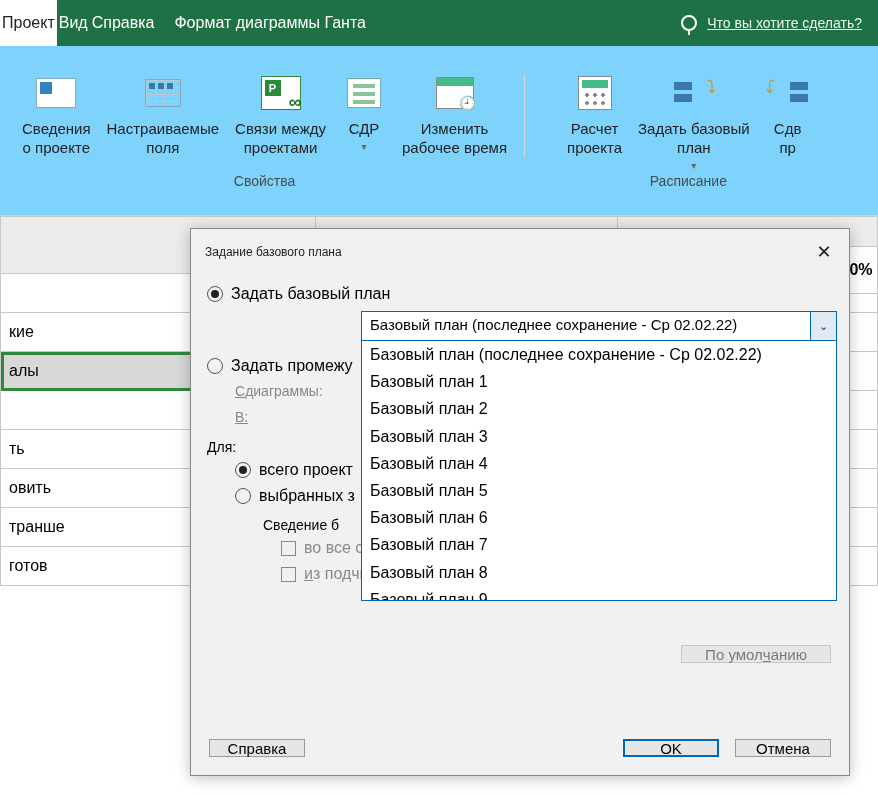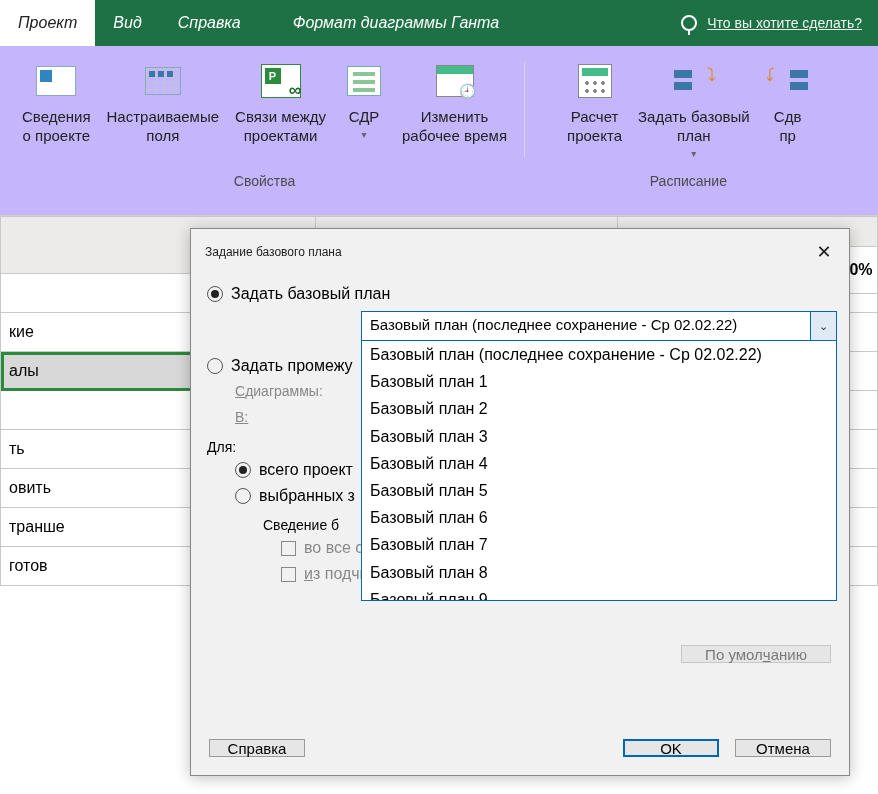--- a/index.html
+++ b/index.html
@@ -1,27 +1,27 @@
 <!DOCTYPE html>
 <html><head>
 <meta charset="utf-8">
 <style>
   * { box-sizing: border-box; margin: 0; padding: 0; font-family: "Segoe UI", Arial, sans-serif; }
   body { width: 878px; height: 794px; background: #fff; overflow: hidden; position: relative; font-size: 14px; }
 
   
   .tab-strip { display: flex; align-items: stretch; background: #1e7145; height: 46px; }
-  .tab { padding: 0 18px; display: flex; align-items: center; color: #fff; font-size: 16px; font-style: italic; }
+  .tab { padding: 0 2px; display: flex; align-items: center; color: #fff; font-size: 16px; }
   .tab.active { background: #fff; color: #222; border-top: 0; }
   .tell-me { margin-left: auto; display: flex; align-items: center; color: #ecf6ef; padding: 0 16px; text-decoration: underline; }
   .bulb { width: 16px; height: 16px; border: 2px solid #fff; border-radius: 50%; margin-right: 10px; position: relative; }
   .bulb::after { content:""; position:absolute; width:2px; height:5px; background:#fff; bottom:-6px; left:5px; }
 
   
-  .ribbon { display:flex; background:#c4b5fd; border-bottom:1px solid #d0d0d0; height:170px; padding:6px 4px 24px 4px; position:relative; gap:0; }
+  .ribbon { display:flex; background:#7dd3fc; border-bottom:1px solid #d0d0d0; height:170px; padding:18px 4px 24px 4px; position:relative; gap:0; }
   .group { display:flex; align-items:flex-start; padding:6px 10px 0 10px; position:relative; }
   .group .sep { position:absolute; right:0; top:10px; bottom:34px; width:1px; background:#d6d6d6; }
   .group-label { position:absolute; bottom:2px; left:0; right:0; text-align:center; color:#4b4b4b; font-size:14px; }
 
   .btn { display:flex; flex-direction:column; align-items:center; justify-content:flex-start; padding:4px 8px; text-align:center; line-height:1.25; }
   .btn .ico { width:44px; height:38px; margin-bottom:8px; display:flex; align-items:center; justify-content:center; }
   .btn .lbl { color:#222; font-size:15px; }
   .chev { font-size:10px; color:#666; margin-top:2px; }
 
   

